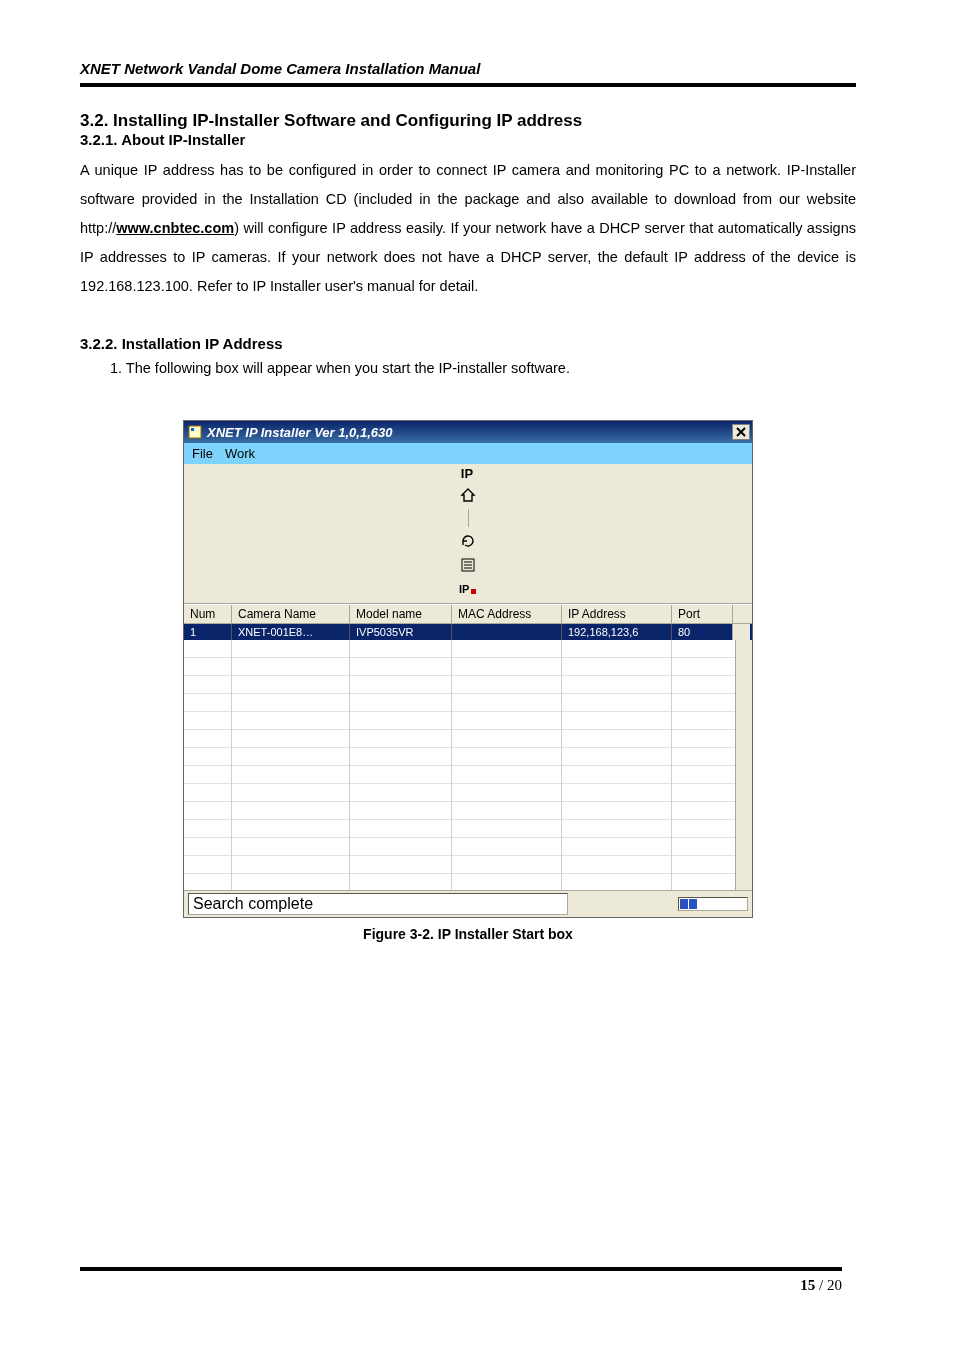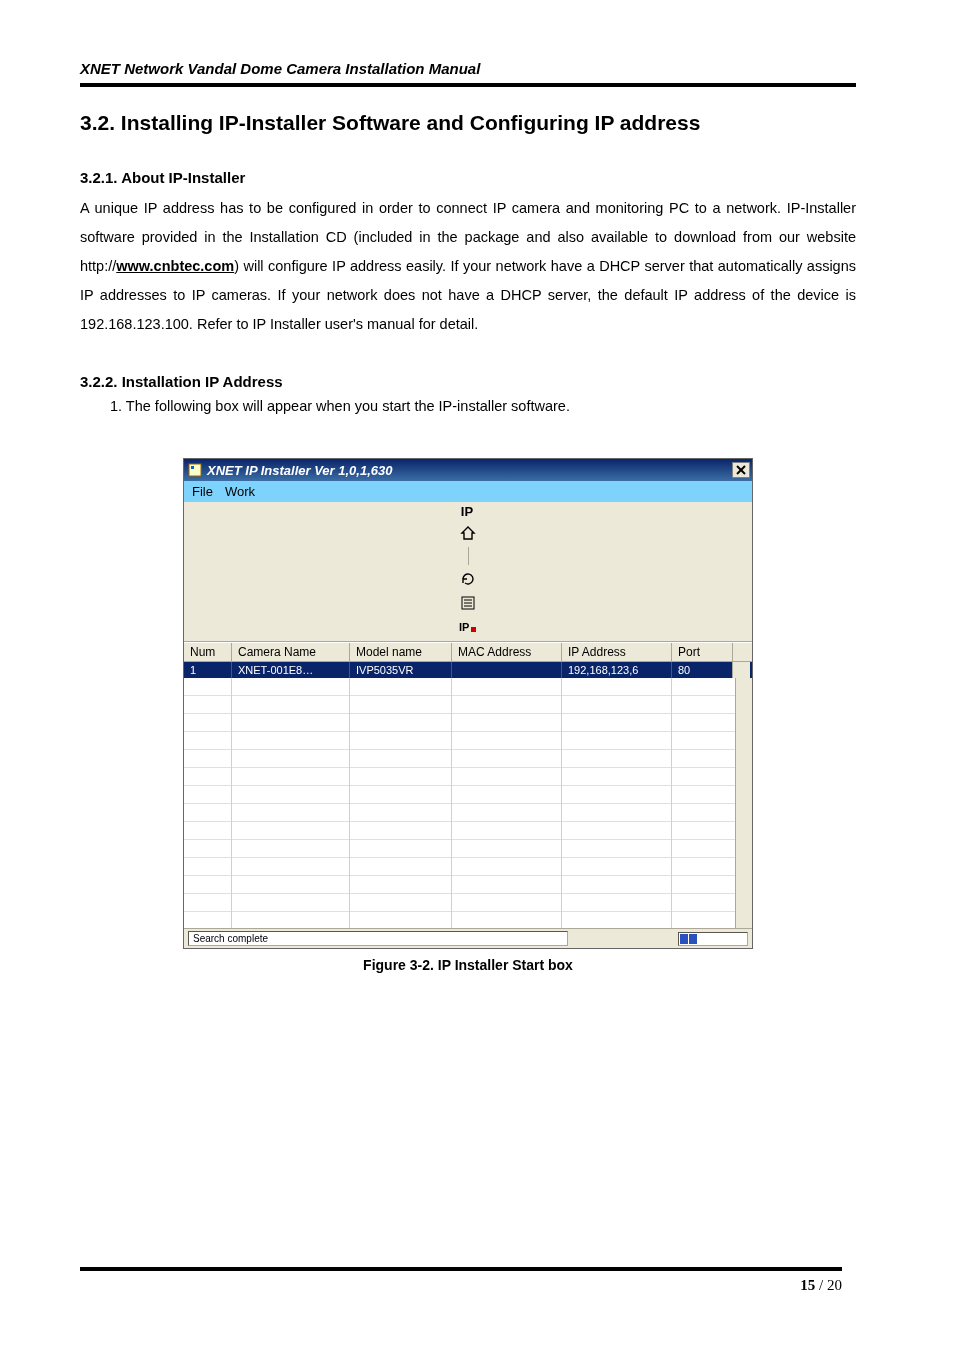--- a/index.html
+++ b/index.html
@@ -23,22 +23,21 @@
     font-size: 15px;
     margin-bottom: 6px;
   }
   .hr-thick {
     border: none;
     border-top: 4px solid #000;
     margin: 0 0 24px 0;
   }
   .sec-title {
     font-weight: bold;
-    font-size: 21px;
-    margin-bottom: 34px;
+    font-size: 17px;
   }
   .subsec-title {
     font-weight: bold;
     font-size: 15px;
     margin-bottom: 8px;
   }
   .para {
     font-size: 14.5px;
     line-height: 2.0;
     text-align: justify;
@@ -145,21 +144,21 @@
   .empty-rows .vguides div { border-right:1px solid #d0d0d0; }
   .empty-rows .scroll-track {
     width:18px; background:#ece9d8; border-left:1px solid #aca899;
   }
   .statusbar {
     display:flex;
     align-items:center;
     border-top:1px solid #aca899;
     background:#ece9d8;
     padding:2px 4px;
-    font-size:10px;
+    font-size:16px;
   }
   .statusbar .status-text {
     background:#fff;
     border:1px inset #aca899;
     padding:1px 4px;
     flex:1;
     margin-right:110px;
   }
   .statusbar .prog {
     width:70px; height:14px;

